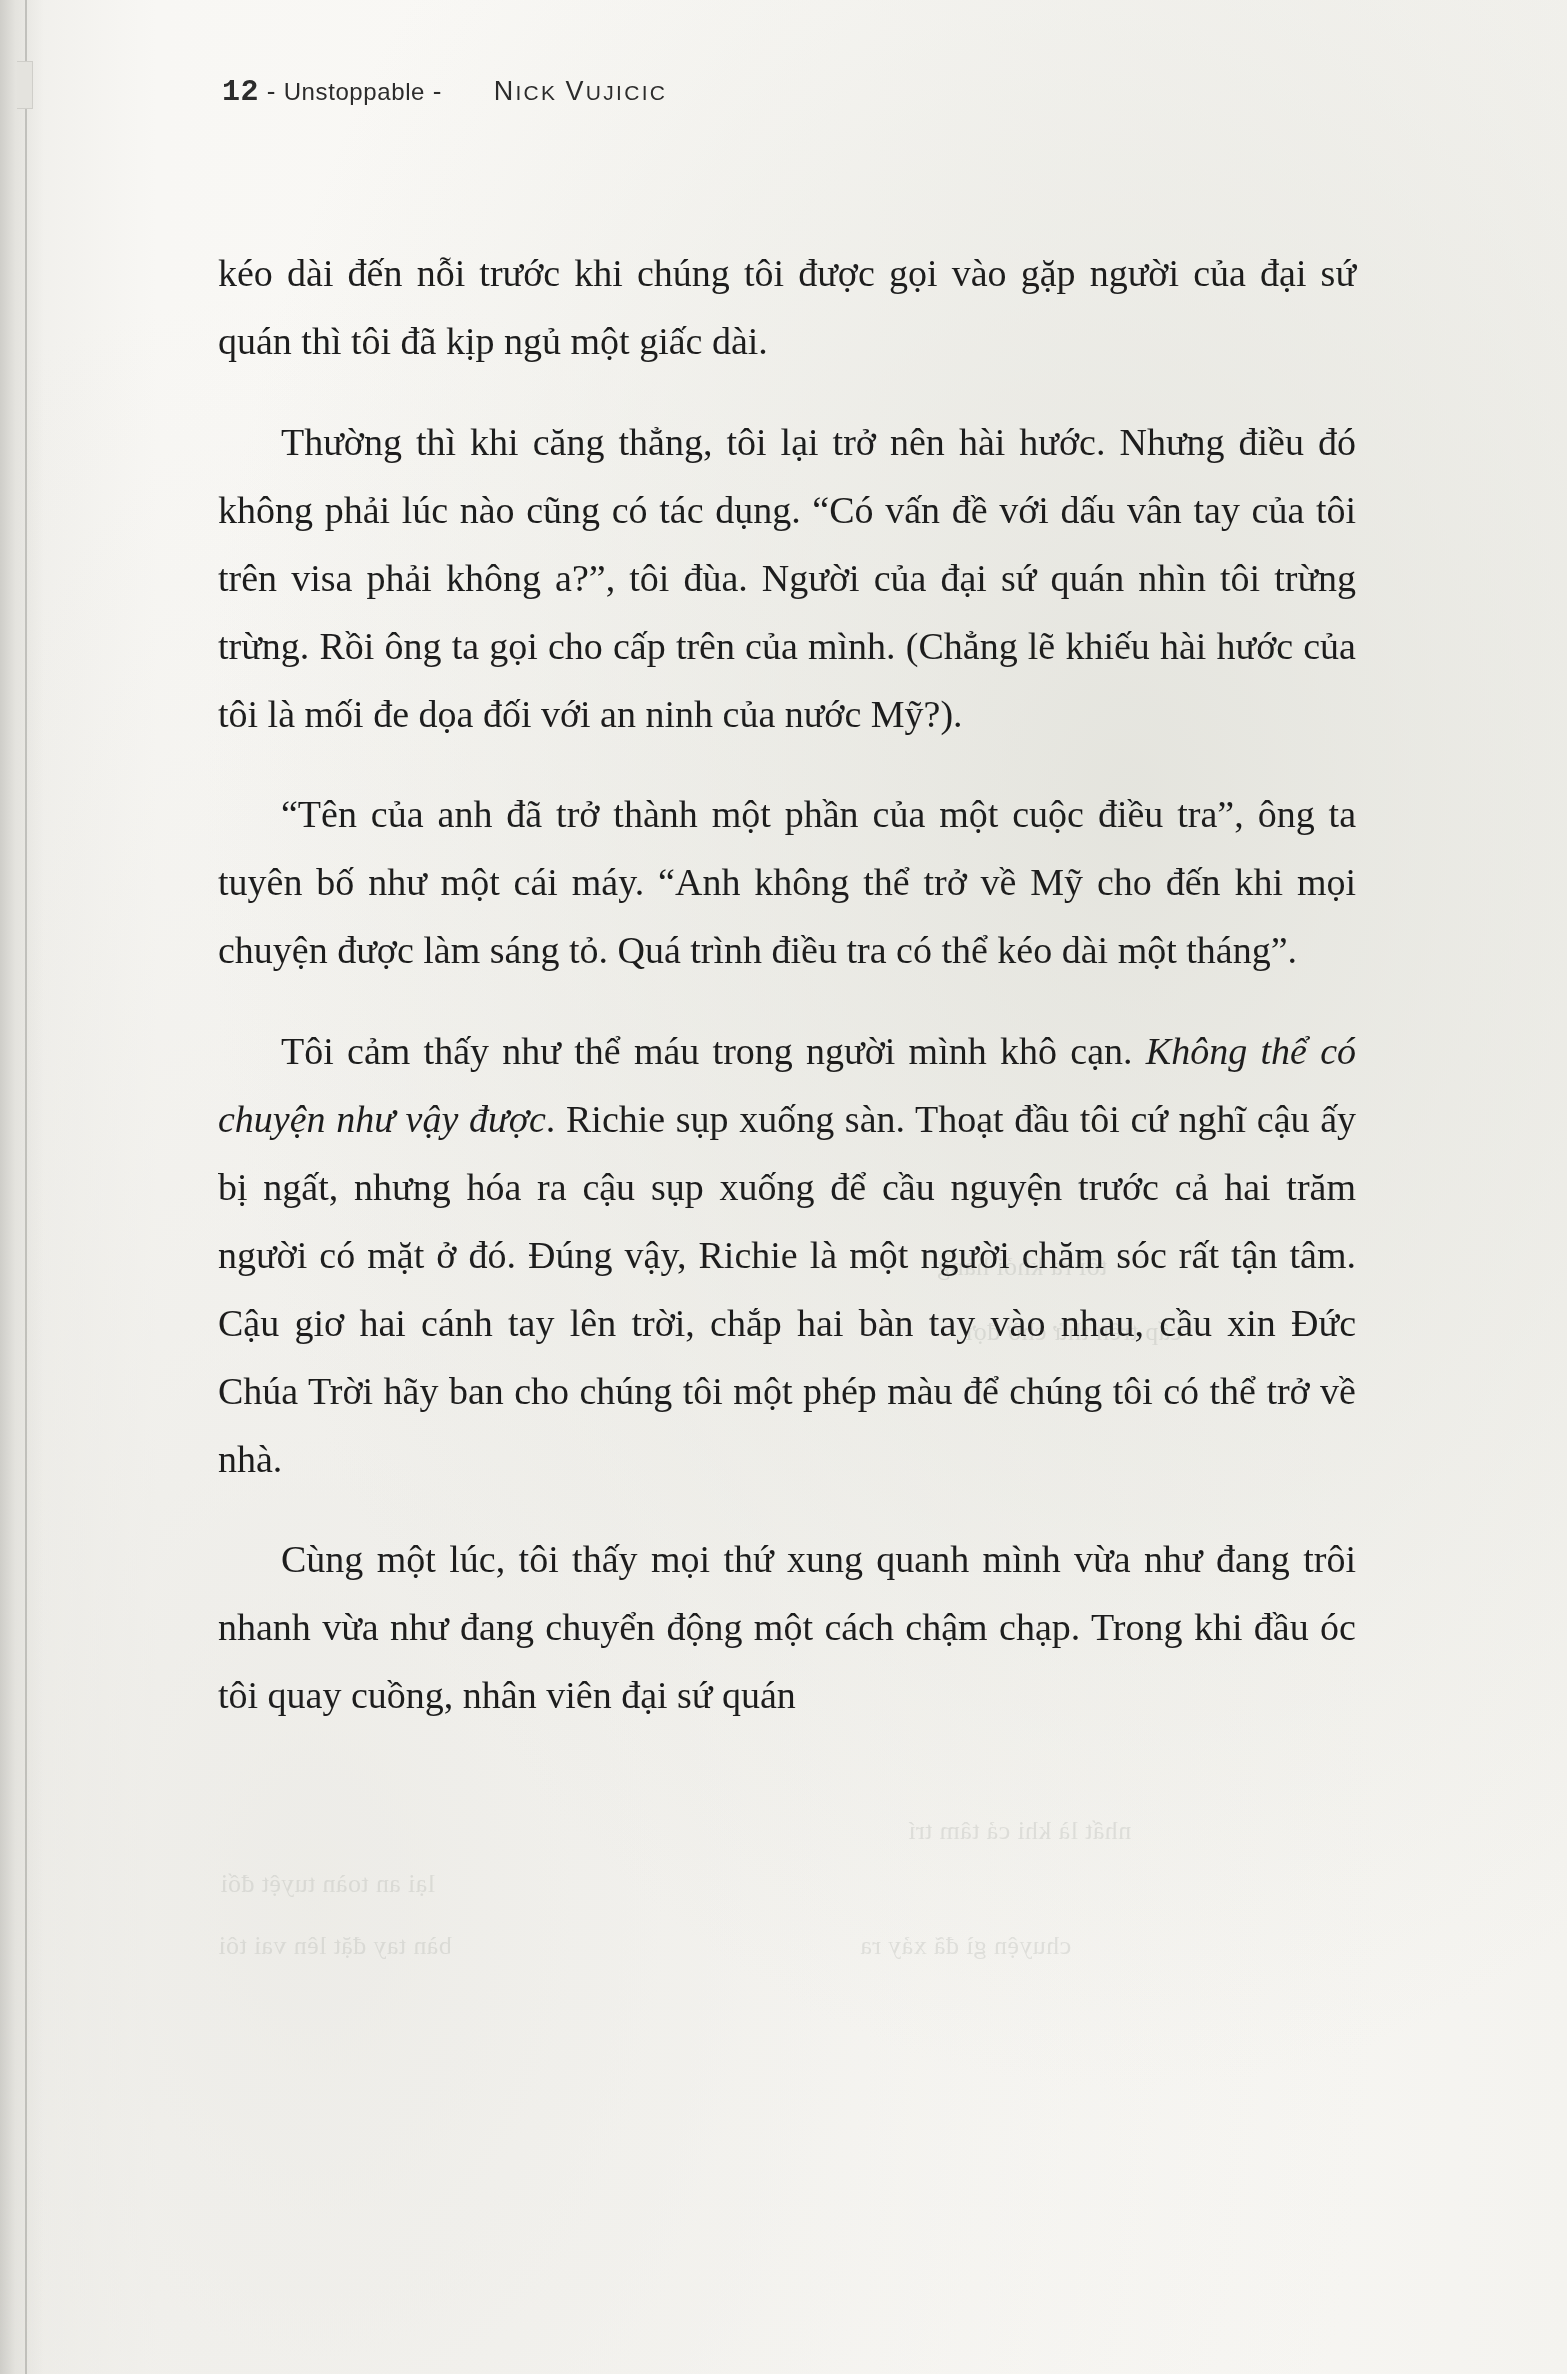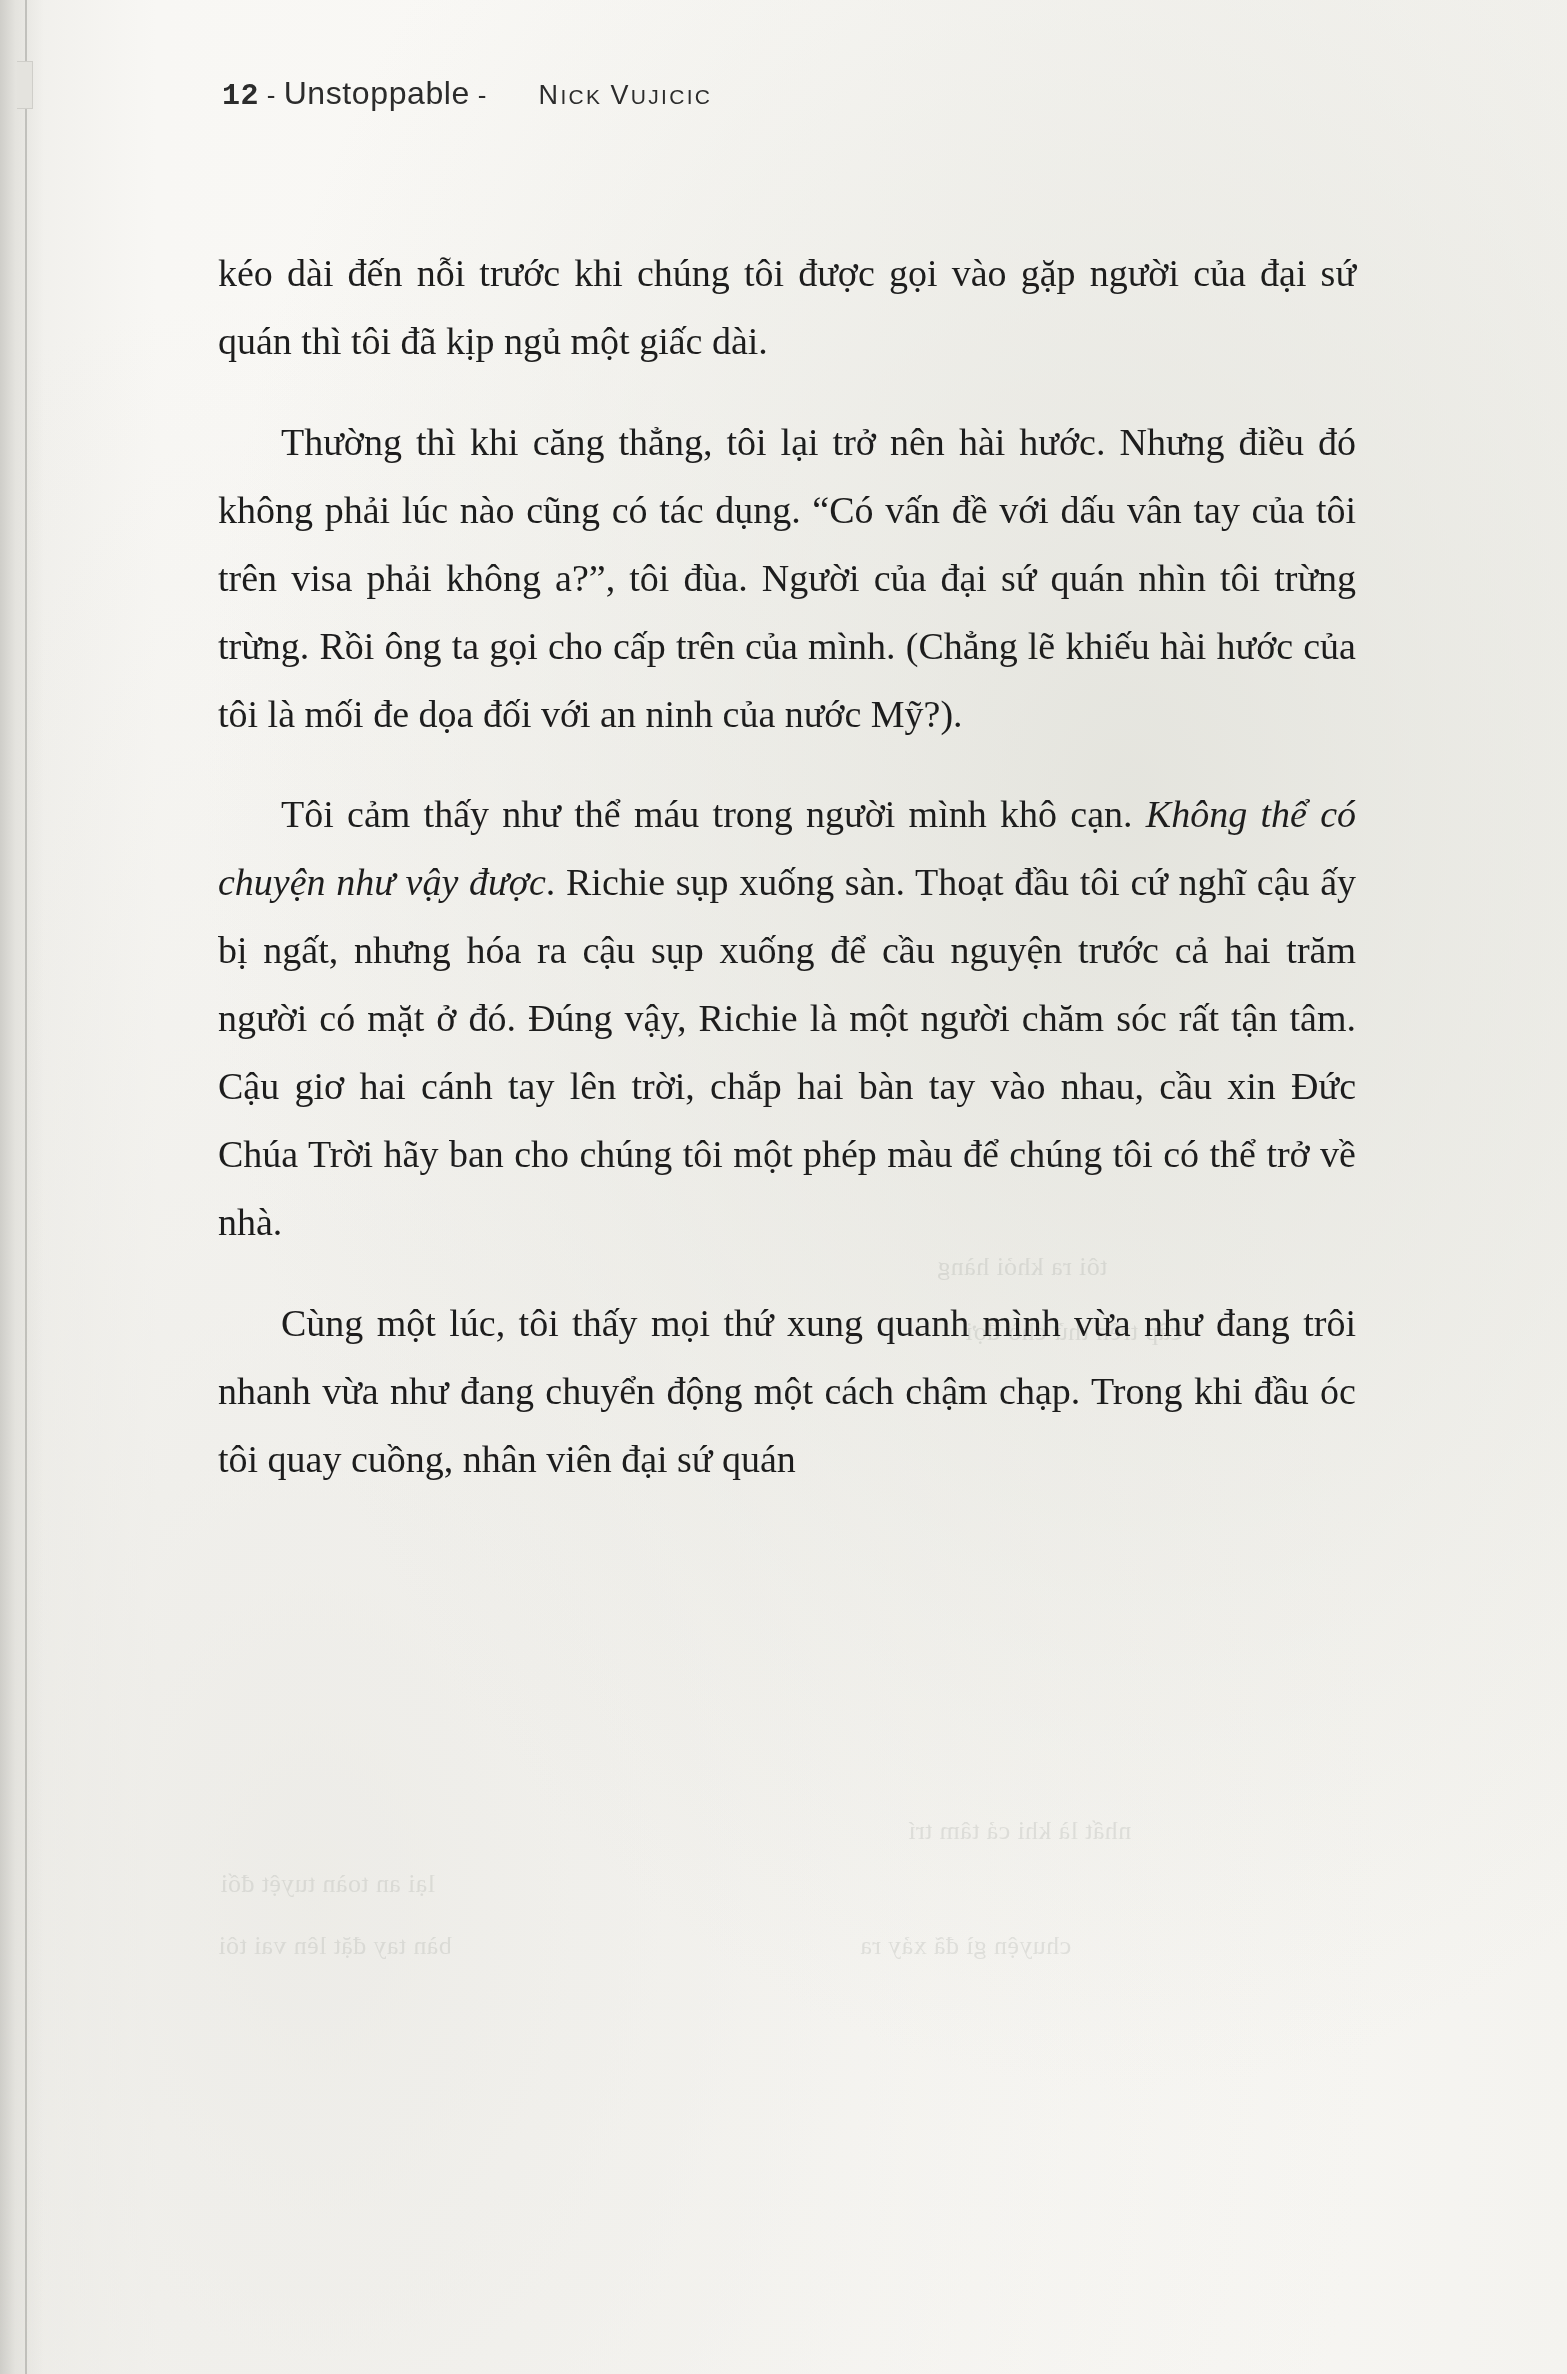--- a/index.html
+++ b/index.html
@@ -81,21 +81,21 @@
     font-size: 30px;
     letter-spacing: 0.5px;
   }
   .header .sep {
     font-family: "Liberation Sans", sans-serif;
     font-size: 26px;
     letter-spacing: 0.5px;
   }
   .header .title {
     font-family: "Liberation Sans", sans-serif;
-    font-size: 32px;
+    font-size: 24px;
     letter-spacing: 0.6px;
   }
   .header .author {
     font-family: "Liberation Sans", sans-serif;
     font-size: 21px;
     letter-spacing: 2.3px;
     margin-left: 44px;
   }
   .header .author .cap {
     font-size: 27px;
@@ -154,20 +154,21 @@
   <div class="ghost" style="left:218px; top:1931px;">bàn tay đặt lên vai tôi</div>
   <div class="ghost" style="left:860px; top:1931px;">chuyện gì đã xảy ra</div>
 
   <div class="header">
     <span class="folio">12</span><span class="sep"> </span><span class="sep">-</span><span class="sep"> </span><span class="title">Unstoppable</span><span class="sep"> </span><span class="sep">-</span><span class="sep"> </span><span class="author"><span class="cap">N</span><span>ICK</span> <span class="cap">V</span><span>UJICIC</span></span>
   </div>
 
   <div id="body-text">
     <p class="para">kéo dài đến nỗi trước khi chúng tôi được gọi vào gặp người của đại sứ quán thì tôi đã kịp ngủ một giấc dài.</p>
     <p class="para indent">Thường thì khi căng thẳng, tôi lại trở nên hài hước. Nhưng điều đó không phải lúc nào cũng có tác dụng. “Có vấn đề với dấu vân tay của tôi trên visa phải không a?”, tôi đùa. Người của đại sứ quán nhìn tôi trừng trừng. Rồi ông ta gọi cho cấp trên của mình. (Chẳng lẽ khiếu hài hước của tôi là mối đe dọa đối với an ninh của nước Mỹ?).</p>
+    <p class="para indent">“Tên của anh đã trở thành một phần của một cuộc điều tra”, ông ta tuyên bố như một cái máy. “Anh không thể trở về Mỹ cho đến khi mọi chuyện được làm sáng tỏ. Quá trình điều tra có thể kéo dài một tháng”.</p>
     <p class="para indent">
       <span>Tôi cảm thấy như thể máu trong người mình khô cạn. </span><em>Không thể có chuyện như vậy được</em><span>. Richie sụp xuống sàn. Thoạt đầu tôi cứ nghĩ cậu ấy bị ngất, nhưng hóa ra cậu sụp xuống để cầu nguyện trước cả hai trăm người có mặt ở đó. Đúng vậy, Richie là một người chăm sóc rất tận tâm. Cậu giơ hai cánh tay lên trời, chắp hai bàn tay vào nhau, cầu xin Đức Chúa Trời hãy ban cho chúng tôi một phép màu để chúng tôi có thể trở về nhà.</span>
     </p>
     <p class="para indent">Cùng một lúc, tôi thấy mọi thứ xung quanh mình vừa như đang trôi nhanh vừa như đang chuyển động một cách chậm chạp. Trong khi đầu óc tôi quay cuồng, nhân viên đại sứ quán</p>
   </div>
 
 </div>
 
 
 </body></html>

